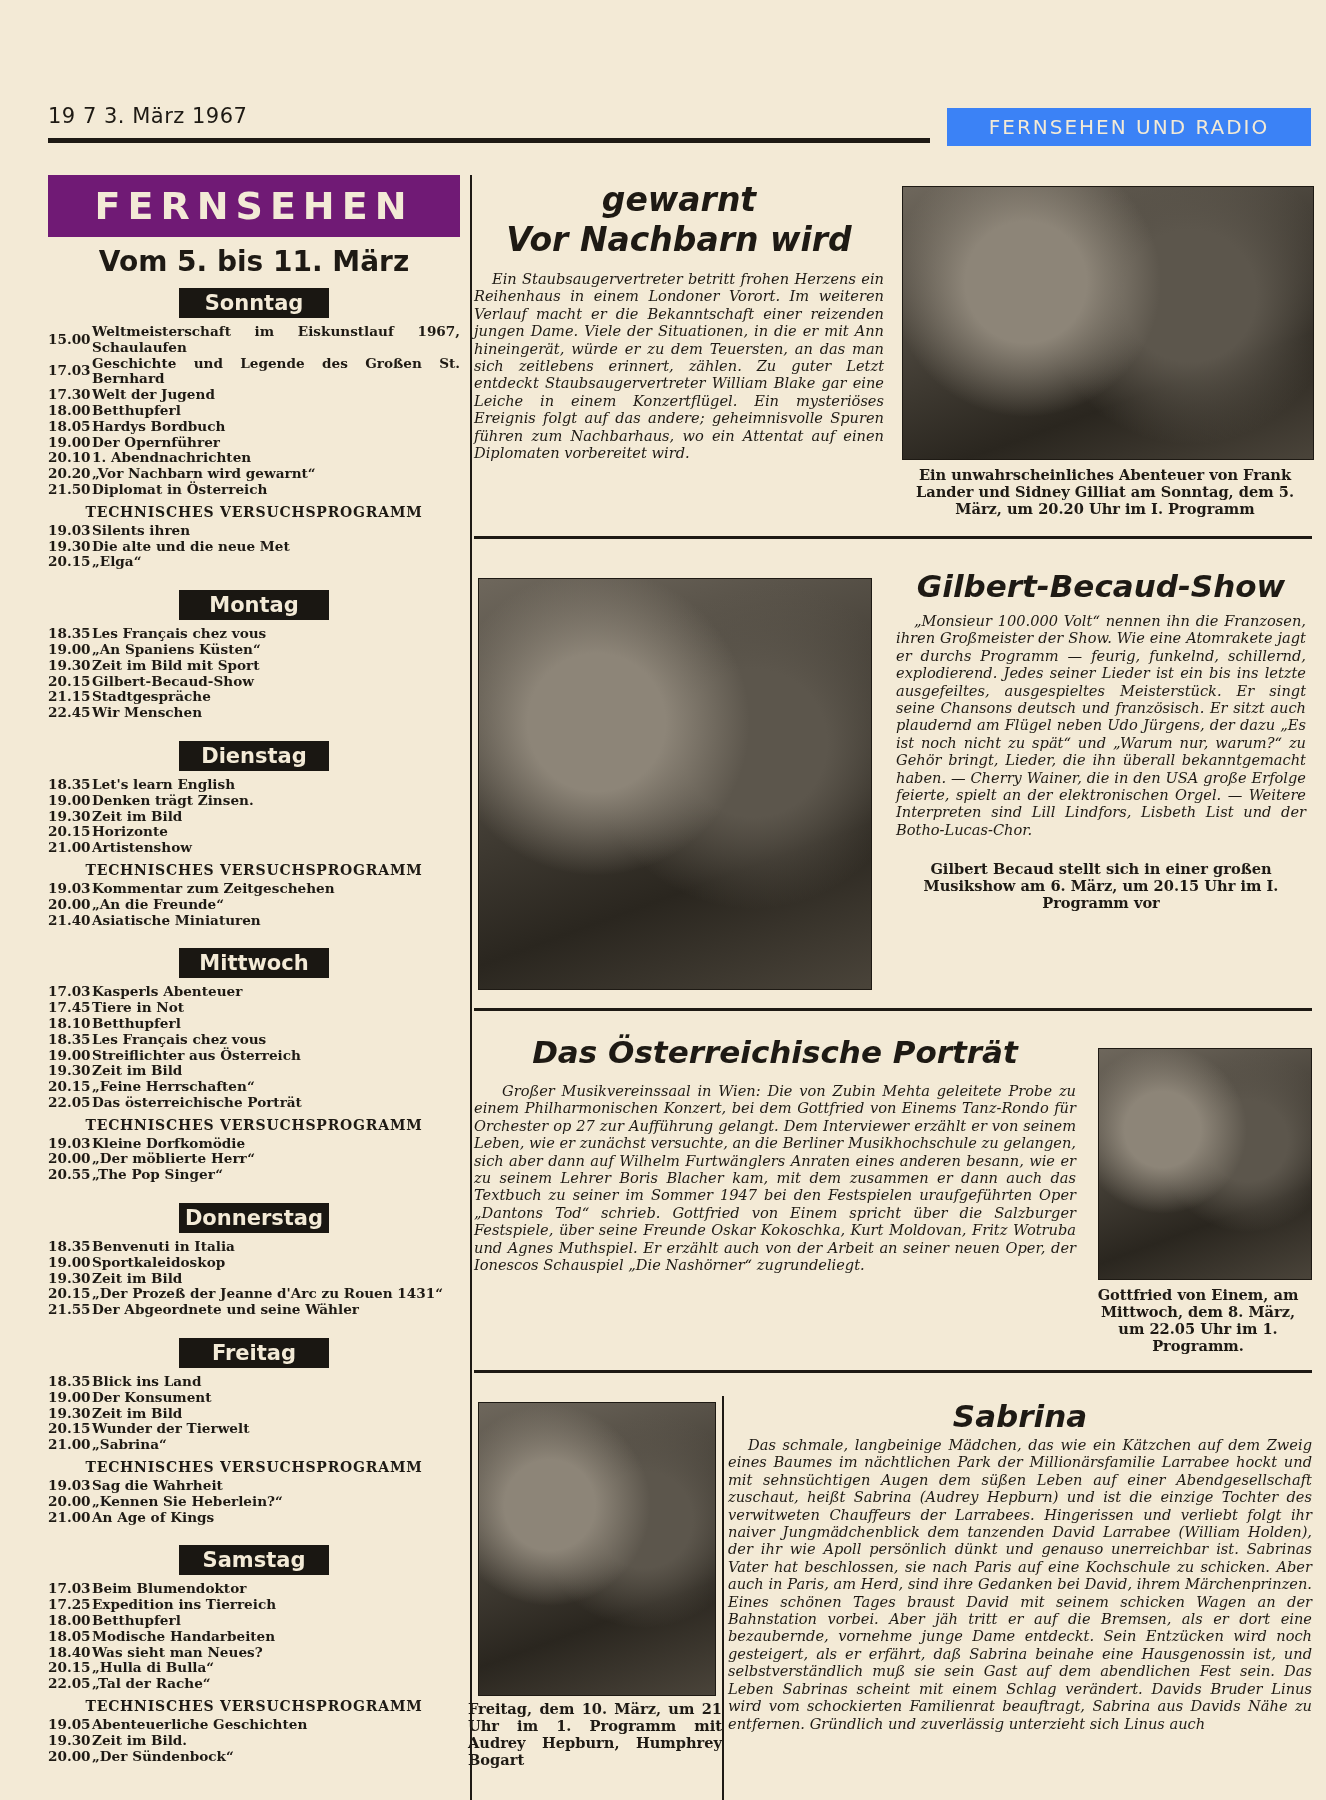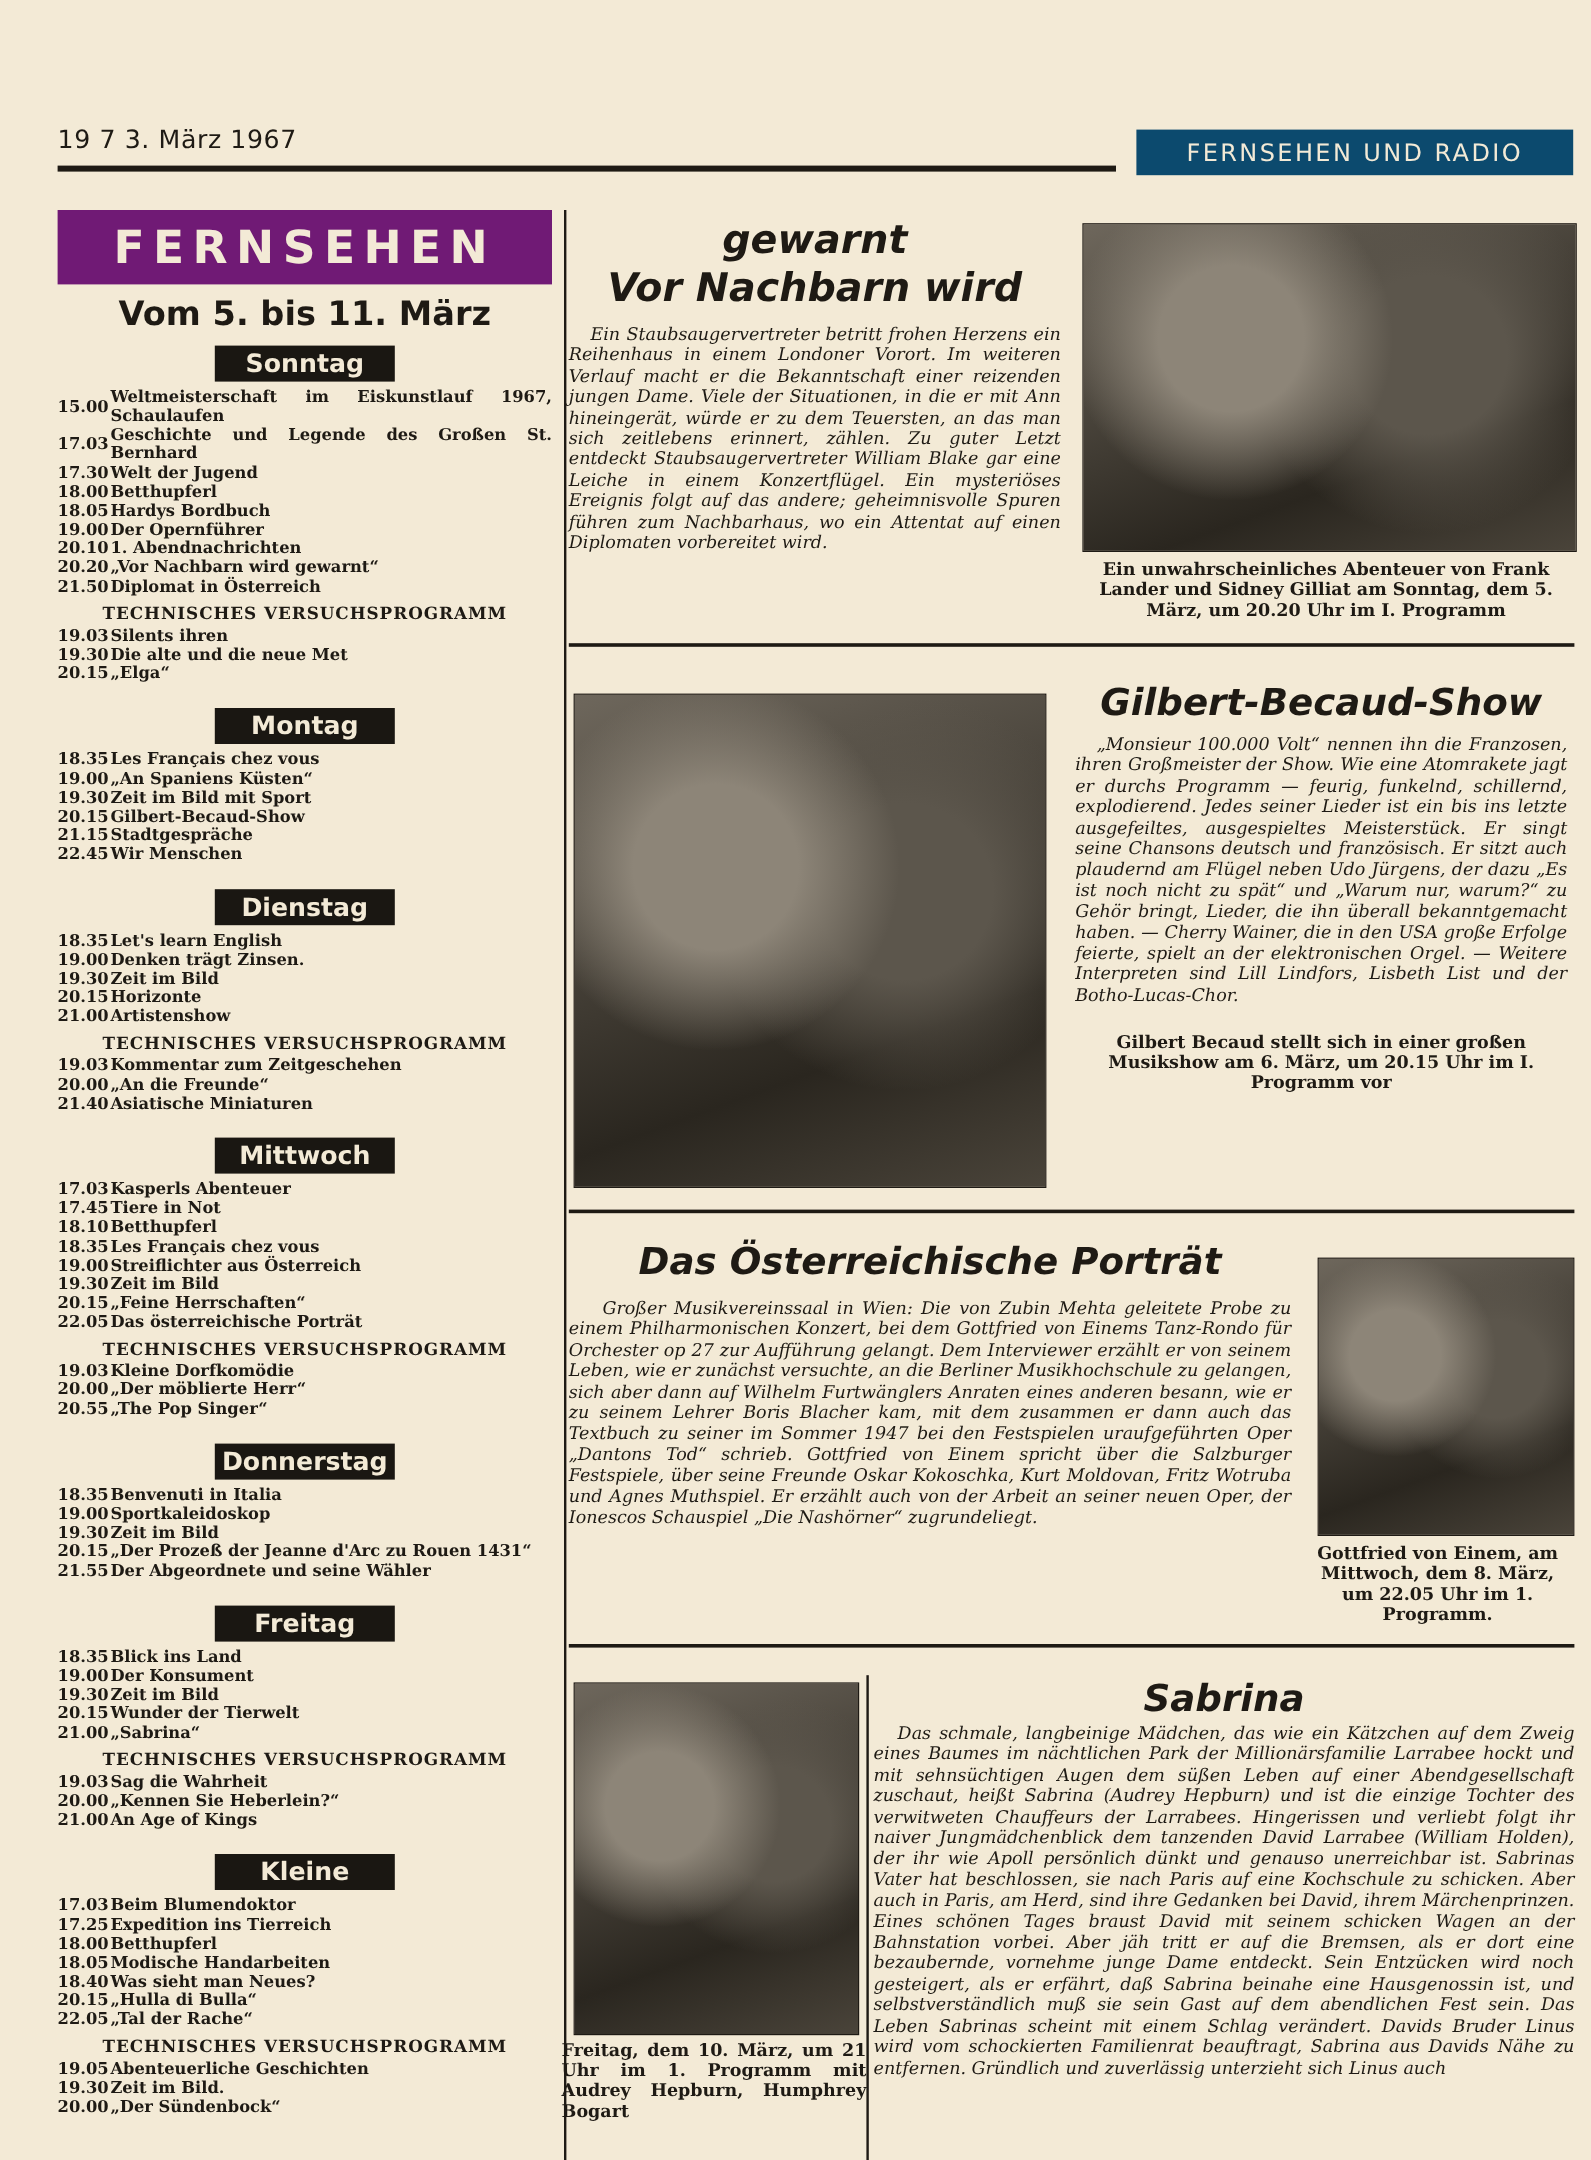--- a/index.html
+++ b/index.html
@@ -6,21 +6,21 @@
   body {
     width:1326px; height:1800px; overflow:hidden; position:relative;
     background:#f3ead6;
     color:#1e1a14;
     font-family:"DejaVu Serif", serif;
   }
   .abs { position:absolute; }
   
   .hdr-date { left:48px; top:104px; font-family:"DejaVu Sans", sans-serif; font-size:21px; letter-spacing:0.5px; }
   .hdr-rule { left:48px; top:138px; width:882px; height:5px; background:#1e1a14; }
-  .hdr-box { left:947px; top:108px; width:364px; height:38px; background:#0c4a6e; color:#f3ead6;
+  .hdr-box { left:947px; top:108px; width:364px; height:38px; background:#3b82f6; color:#f3ead6;
     font-family:"DejaVu Sans", sans-serif; font-size:20px; letter-spacing:2px; display:flex; align-items:center; justify-content:center; }
   
   .leftcol { left:48px; top:175px; width:412px; }
   .fern-box { width:412px; height:62px; background:#701a75; color:#f3ead6; font-family:"DejaVu Sans", sans-serif;
     font-weight:bold; font-size:38px; letter-spacing:7px; display:flex; align-items:center; justify-content:center; }
   .fern-sub { text-align:center; font-family:"DejaVu Sans", sans-serif; font-weight:bold; font-size:28px; margin:8px 0 10px; }
   .day-box { width:150px; margin:10px auto 6px; height:30px; background:#1a1712; color:#f3ead6;
     font-family:"DejaVu Sans", sans-serif; font-weight:bold; font-size:21px; display:flex; align-items:center; justify-content:center; }
   .prog { font-size:13.6px; font-weight:bold; line-height:15.8px; margin:0; }
   .prog-row { display:flex;align-items:center; }
@@ -260,21 +260,21 @@
       </div>
       <div class="prog prog-row">
         <span class="prog-time">20.00</span>
         <span class="prog-title">„Kennen Sie Heberlein?“</span>
       </div>
       <div class="prog prog-row">
         <span class="prog-time">21.00</span>
         <span class="prog-title">An Age of Kings</span>
       </div>
       <div class="sect-gap"></div>
-      <div class="day-box">Kleine</div>
+      <div class="day-box">Samstag</div>
       <div class="prog prog-row">
         <span class="prog-time">17.03</span>
         <span class="prog-title">Beim Blumendoktor</span>
       </div>
       <div class="prog prog-row">
         <span class="prog-time">17.25</span>
         <span class="prog-title">Expedition ins Tierreich</span>
       </div>
       <div class="prog prog-row">
         <span class="prog-time">18.00</span>

